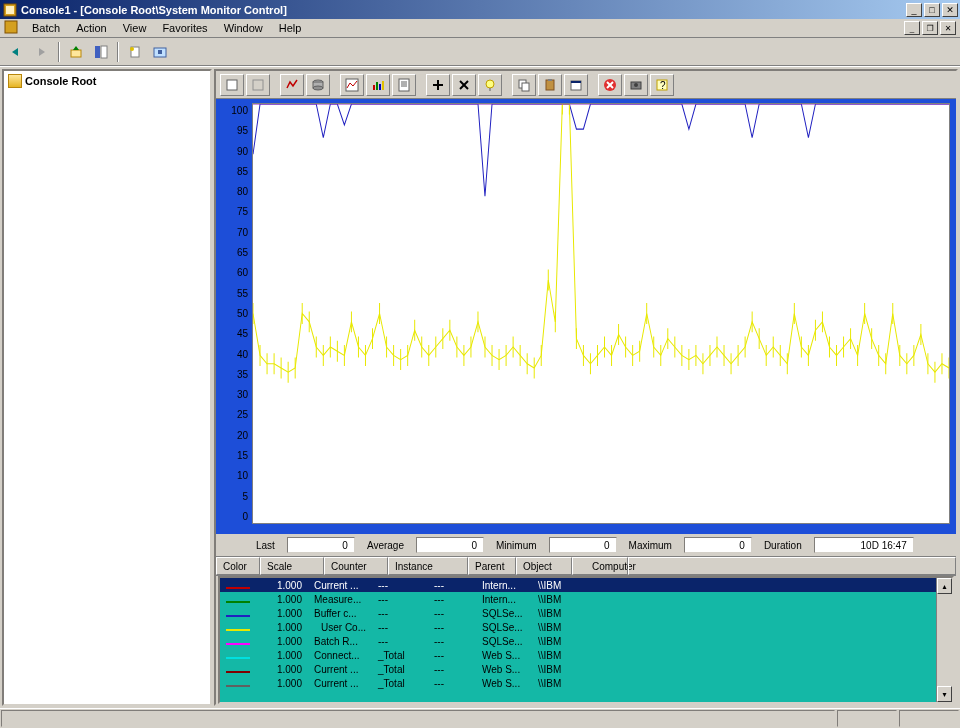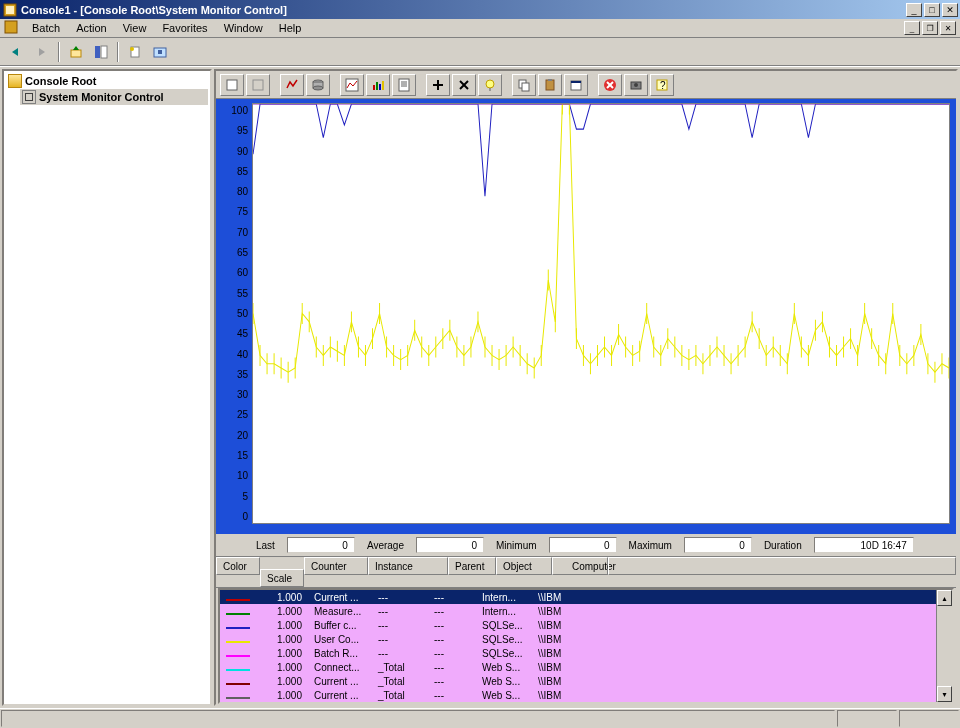--- a/index.html
+++ b/index.html
@@ -33,21 +33,21 @@
 .chart-wrap { flex: 1; background: #1d4ed8; position: relative; padding: 4px 6px 0 6px; display: flex; }
 .y-axis { width: 30px; display: flex; flex-direction: column; justify-content: space-between; text-align: right; padding: 2px 4px 12px 0; font-size: 10px; }
 .chart-surface { flex: 1; background: #fff; border: 1px solid #808080; position: relative; margin-bottom: 10px; }
 .stats-row { height: 22px; display: flex; align-items: center; padding: 0 8px 0 40px; gap: 12px; font-size: 10px; }
 .stats-row .lbl { }
 .stats-row .val { background: #fff; border: 1px inset #d4d0c8; padding: 1px 6px; text-align: right; min-width: 68px; height: 16px; line-height: 13px; }
 .stats-row .val.wide { min-width: 100px; }
 .counter-list { height: 148px; border-top: 1px solid #808080; background: #d4d0c8; display: flex; flex-direction: column; }
 .headers { display: flex; background: #d4d0c8; border-bottom: 1px solid #808080; }
 .headers .col { border: 1px solid; border-color: #fff #808080 #808080 #fff; padding: 2px 6px; font-size: 10px; cursor: pointer; height: 18px; line-height: 13px; }
-.rows-wrap { flex: 1; background: #f0abfc; border: 2px inset #d4d0c8; overflow: hidden; position: relative; margin: 0 2px; }
+.rows-wrap { flex: 1; background: #14b8a6; border: 2px inset #d4d0c8; overflow: hidden; position: relative; margin: 0 2px; }
 .rows { }
 .row { display: flex; font-size: 10px; height: 14px; align-items: center; }
 .row.sel { background: #0a246a; color: white; }
 .row .cell { padding: 0 6px; overflow: hidden; white-space: nowrap; }
 .color-swatch { width: 24px; height: 2px; display: inline-block; }
 .scrollbar-v { position: absolute; right: 0; top: 0; bottom: 0; width: 16px; background: #d4d0c8; border-left: 1px solid #808080; }
 .scrollbar-v .arr { height: 16px; border: 1px solid; border-color: #fff #404040 #404040 #fff; background: #d4d0c8; display: flex; align-items: center; justify-content: center; font-size: 8px; }
 .statusbar { height: 20px; background: #d4d0c8; border-top: 1px solid #fff; display: flex; }
 .statusbar .panel { border: 1px inset #d4d0c8; margin: 1px; flex: 1; }
 .statusbar .panel.small { flex: 0 0 60px; }
@@ -124,24 +124,20 @@
       </svg>
     </div>
 </div>
 
 <div class="workspace">
 
   <div class="tree-pane">
     <div class="tree-item">
       <span class="ticon folder-icon"></span>
       <span>Console Root</span>
-    </div>
-    <div class="tree-item child">
-      <span class="ticon ctrl-icon"></span>
-      <span>System Monitor Control</span>
     </div>
   </div>
 
   <div class="main-pane">
 
     <div class="perf-toolbar">
       <div class="ptb-btn">
           <svg width="14" height="14">
             <rect x="2" y="2" width="10" height="10" fill="#fff" stroke="#606060"></rect>
           </svg>
@@ -389,21 +385,21 @@
       <span class="val">0</span>
       <span class="lbl">Maximum</span>
       <span class="val">0</span>
       <span class="lbl">Duration</span>
       <span class="val wide">10D 16:47</span>
     </div>
 
     <div class="counter-list">
       <div class="headers" id="headers">
           <div class="col" style="width: 44px;">Color</div>
-          <div class="col" style="width: 44px; margin-top: 12px;">Scale</div>
+          <div class="col" style="width: 64px;">Scale</div>
           <div class="col" style="width: 64px;">Counter</div>
           <div class="col" style="width: 80px;">Instance</div>
           <div class="col" style="width: 48px;">Parent</div>
           <div class="col" style="width: 56px;">Object</div>
           <div class="col" style="width: 56px; padding-left: 19px;">Computer</div>
           <div class="col" style="flex: 1 1 0%;"></div>
         </div>
       <div class="rows-wrap">
         <div class="rows" id="rows">
             <div class="row sel">
@@ -429,21 +425,21 @@
               <div class="cell" style="width: 44px; text-align: right;">1.000</div>
               <div class="cell" style="width: 64px;">Buffer c...</div>
               <div class="cell" style="width: 56px;">---</div>
               <div class="cell" style="width: 48px;">---</div>
               <div class="cell" style="width: 56px;">SQLSe...</div>
               <div class="cell" style="width: 56px;">\\IBM</div>
             </div>
             <div class="row">
               <div class="cell" style="width: 44px;"><span class="color-swatch" style="background:#e8e800"></span></div>
               <div class="cell" style="width: 44px; text-align: right;">1.000</div>
-              <div class="cell" style="width: 64px;">User Co...</div>
+              <div class="cell" style="width: 64px; text-align: right;">User Co...</div>
               <div class="cell" style="width: 56px;">---</div>
               <div class="cell" style="width: 48px;">---</div>
               <div class="cell" style="width: 56px;">SQLSe...</div>
               <div class="cell" style="width: 56px;">\\IBM</div>
             </div>
             <div class="row">
               <div class="cell" style="width: 44px;"><span class="color-swatch" style="background:#ff00ff"></span></div>
               <div class="cell" style="width: 44px; text-align: right;">1.000</div>
               <div class="cell" style="width: 64px;">Batch R...</div>
               <div class="cell" style="width: 56px;">---</div>

